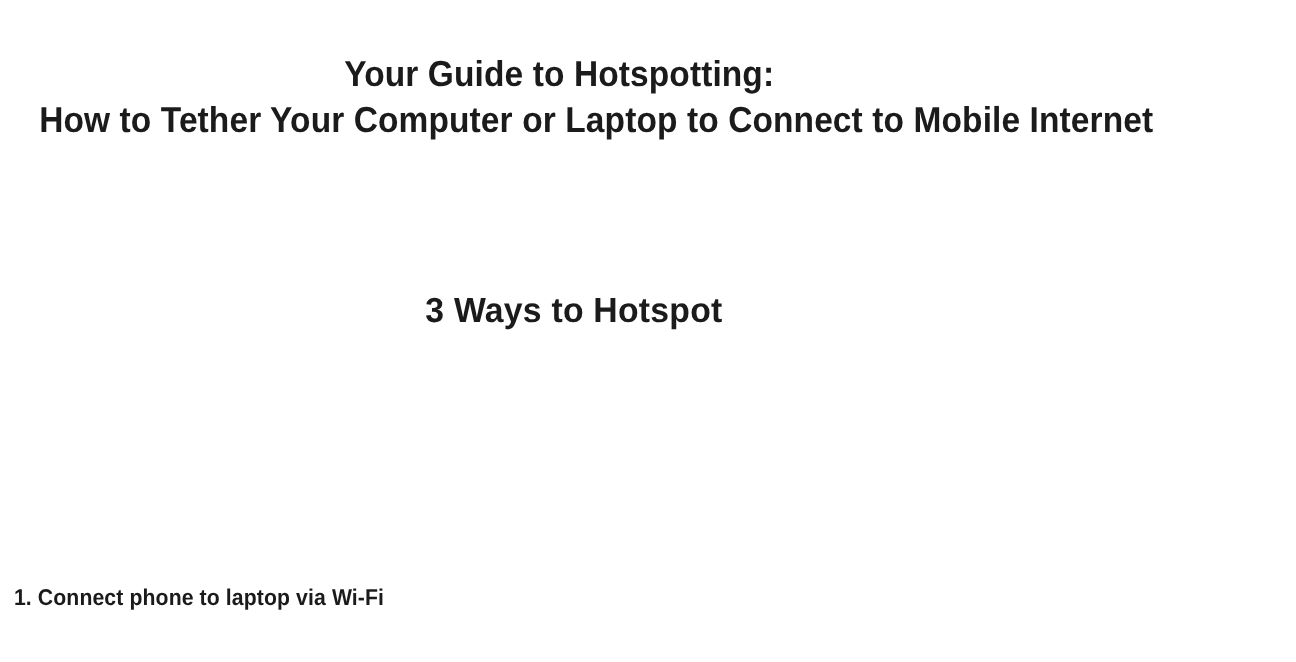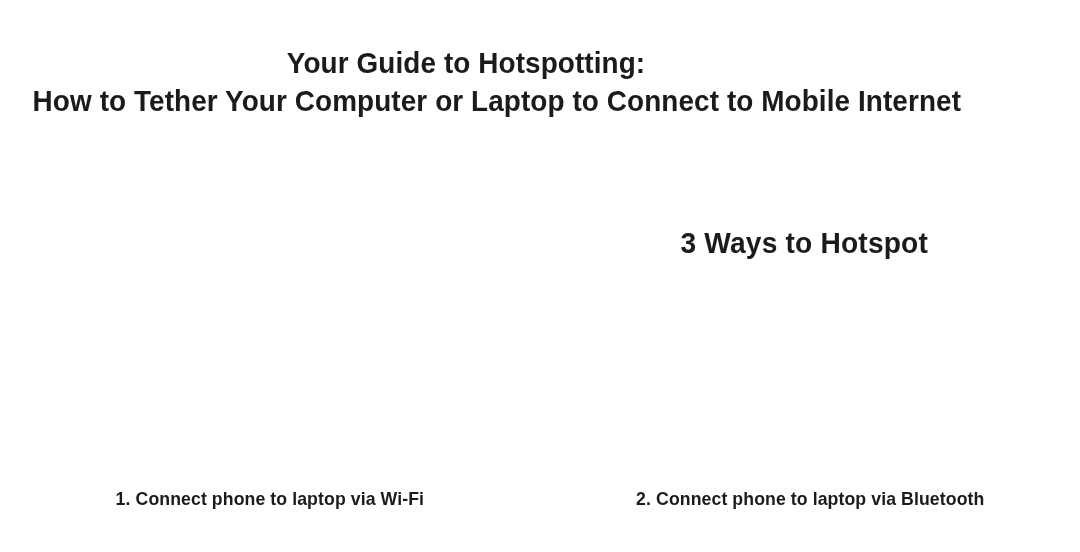--- a/index.html
+++ b/index.html
@@ -42,24 +42,24 @@
     letter-spacing: 0.1px;
     color: #1b1b1b;
     transform: scaleX(0.93);
     transform-origin: center center;
     white-space: nowrap;
   }
 
   
   .section-heading {
     position: absolute;
-    top: 224px;
+    top: 240px;
     left: 0;
     width: 932px;
-    text-align: right;
+    text-align: center;
   }
   .section-heading .heading-text {
     display: inline-block;
     font-family: "Liberation Sans", "DejaVu Sans", sans-serif;
     font-weight: 700;
     font-size: 29px;
     line-height: 38px;
     letter-spacing: 0.2px;
     color: #1b1b1b;
     transform: scaleX(0.97);
@@ -86,21 +86,21 @@
     background: #ffffff;
   }
 
   
   .caption-row {
     position: absolute;
     top: 486px;
     left: 0;
     width: 1080px;
     display: flex;
-    flex-direction: row;
+    flex-direction: column;
     align-items: flex-start;
   }
   .caption-cell {
     flex: 1 1 0;
     text-align: center;
   }
   .caption-text {
     display: inline-block;
     font-family: "Liberation Sans Narrow", "Liberation Sans", "DejaVu Sans", sans-serif;
     font-weight: 700;
@@ -130,18 +130,15 @@
   <div class="illustration-row">
     <div class="illustration-slot"></div>
     <div class="illustration-slot"></div>
     <div class="illustration-slot"></div>
   </div>
 
   <div class="caption-row">
     <div class="caption-cell">
       <span class="caption-text">1. Connect phone to laptop via Wi-Fi</span>
     </div>
-    <div class="caption-cell">
-      <span class="caption-text">2. Connect phone to laptop via Bluetooth</span>
-    </div>
   </div>
 
 </div>
 
 </body></html>

